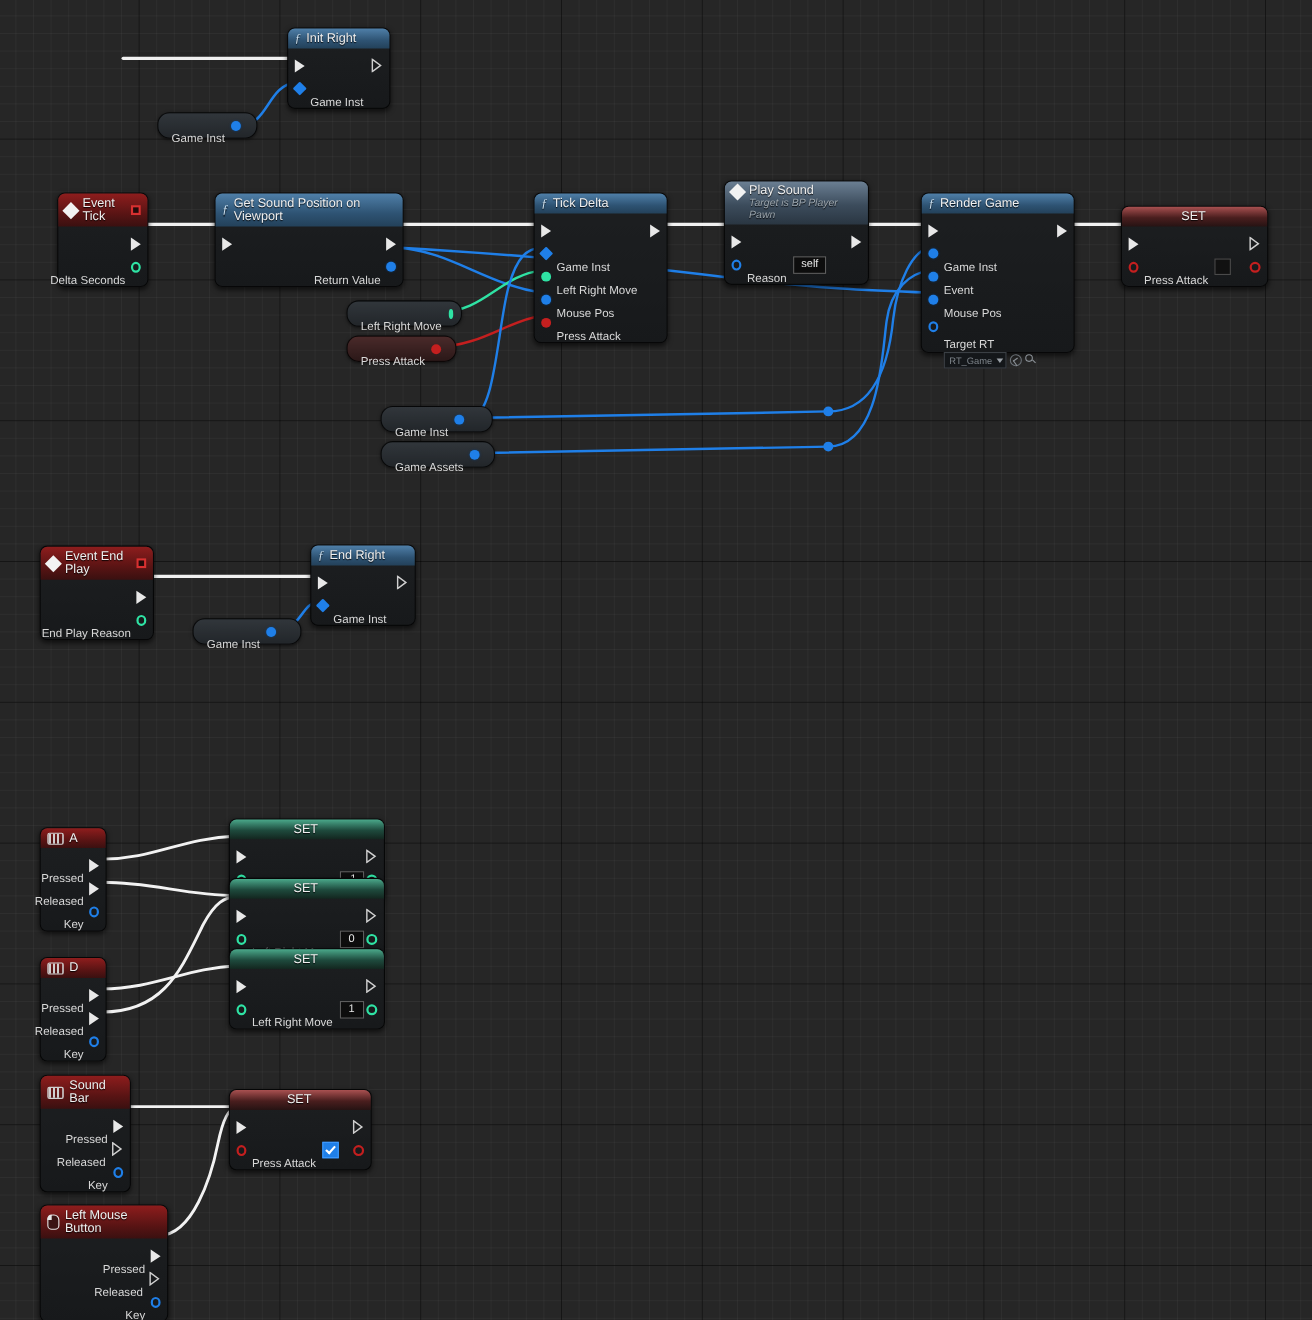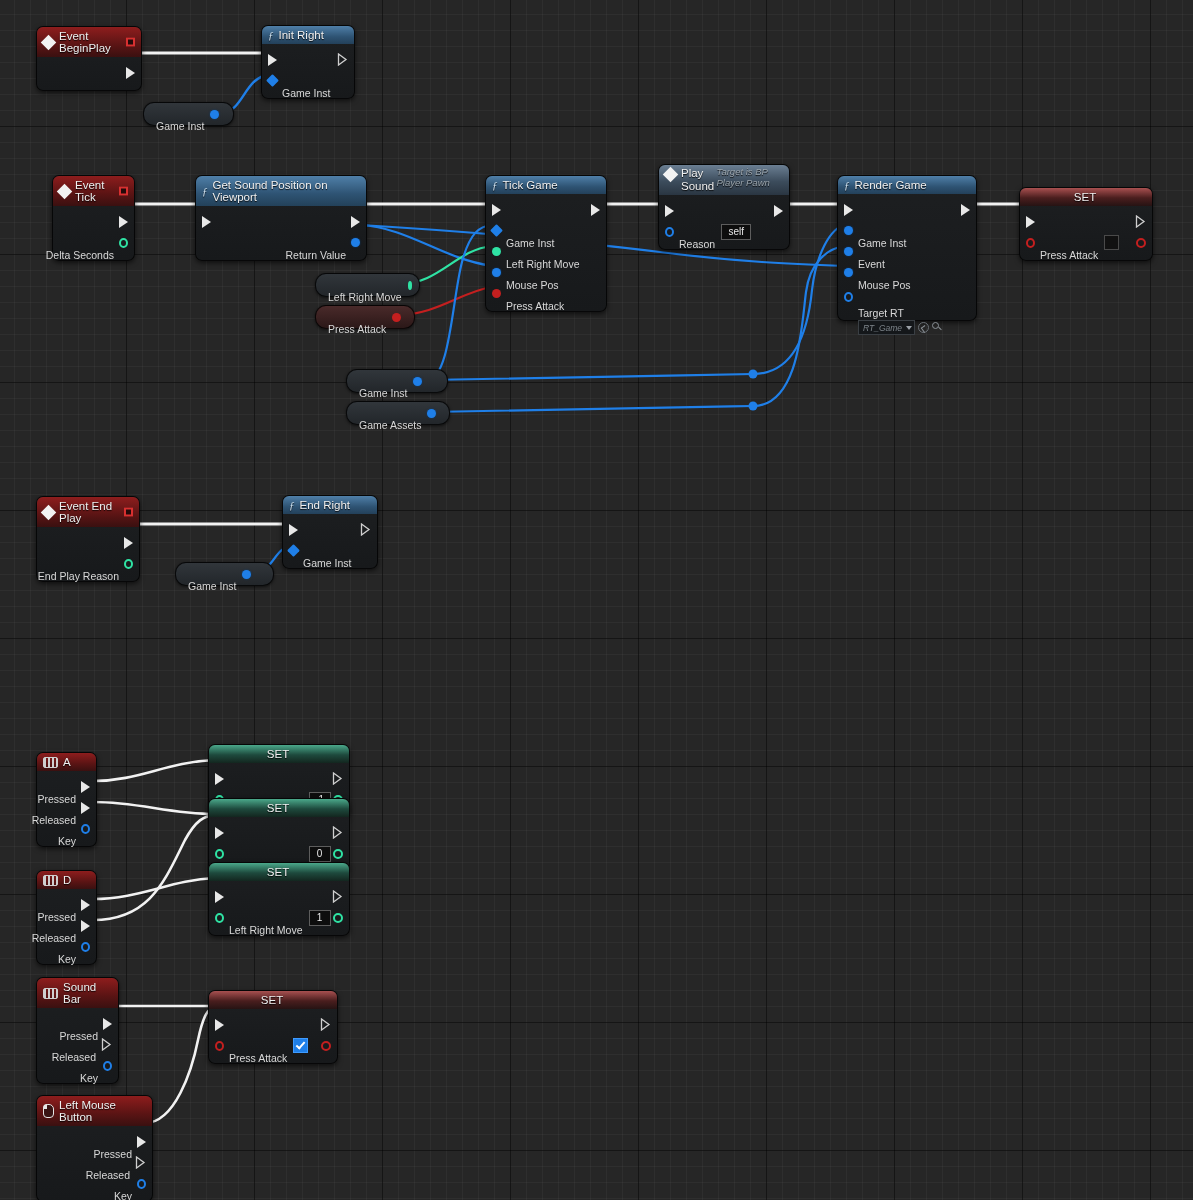--- a/index.html
+++ b/index.html
@@ -29,21 +29,21 @@
   .hdr{border-radius:6px 6px 0 0;padding:3px 8px 3px 6px;
        font-size:11.5px;color:#f0f0f0;position:relative;display:flex;align-items:center;gap:5px;
        text-shadow:0 1px 1px rgba(0,0,0,.9);}
   .hdr.event{background:linear-gradient(180deg,#8e1d1d 0%,#5a1414 60%,#3a1010 100%);}
   .hdr.func{background:linear-gradient(180deg,#4f7fa8 0%,#2e5373 60%,#23415a 100%);}
   .hdr.setn{background:linear-gradient(180deg,#4aa88a 0%,#1e4a3d 55%,#13261f 100%);
             text-align:center;justify-content:center;}
   .hdr.setr{background:linear-gradient(180deg,#a85050 0%,#4a1e1e 55%,#261313 100%);
             text-align:center;justify-content:center;}
   .hdr .sub{font-style:italic;font-size:9.5px;color:#9aa4ac;display:block;}
-  .hdr-txtwrap{display:flex;line-height:1.15;}
+  .hdr-txtwrap{display:flex;flex-direction:column;line-height:1.15;}
 
   .body{padding:5px 0 7px 0;position:relative;}
 
   .row{display:flex;align-items:center;height:21px;position:relative;padding:0 6px;}
   .row.out{justify-content:flex-end;}
   .lbl{font-size:10.5px;color:#d8d8d8;white-space:nowrap;margin-top:24px;}
 
   .pin{width:9px;height:9px;flex:0 0 9px;}
   .pin-in{margin-right:5px;}
   .pin-out{margin-left:5px;}
@@ -85,21 +85,21 @@
      background:repeating-linear-gradient(90deg,#cfcfcf 0 2px,transparent 2px 4px);}
   .mouseicon{width:9px;height:12px;border:1.5px solid #e6e6e6;border-radius:5px 5px 4px 4px;flex:0 0 9px;position:relative;background:#3a1414;}
   .mouseicon:after{content:"";position:absolute;left:-1.5px;top:-1.5px;width:4px;height:5px;
      background:#e6e6e6;border-radius:4px 0 0 0;}
 
   .assetrow{padding:0 6px;height:30px;display:flex;align-items:flex-start;}
   .assetcol{display:flex;flex-direction:column;margin-left:5px;}
   .assetsel{display:flex;align-items:center;gap:3px;margin-top:1px;}
   .asdrop{background:#14171a;border:1px solid #3a3f44;height:13px;display:flex;align-items:center;
      padding:0 2px 0 4px;gap:4px;}
-  .asdrop .t{font-size:8.5px;color:#7d848a;font-style:italic;}
+  .asdrop .t{font-size:8.5px;color:#7d848a;}
   .chev{width:0;height:0;border-left:3.5px solid transparent;border-right:3.5px solid transparent;border-top:4px solid #9aa0a6;}
   .circbtn{width:11px;height:11px;border-radius:50%;border:1px solid #6a7076;box-sizing:border-box;position:relative;}
   .circbtn:after{content:"";position:absolute;left:3px;top:2.5px;width:4px;height:5px;border-left:1px solid #8a9096;border-top:1px solid #8a9096;transform:rotate(-35deg);}
   .magn{width:11px;height:11px;position:relative;}
   .magn:before{content:"";position:absolute;left:0;top:0;width:7px;height:7px;border:1px solid #8a9096;border-radius:50%;box-sizing:border-box;}
   .magn:after{content:"";position:absolute;left:6px;top:6px;width:4px;height:1px;background:#8a9096;transform:rotate(45deg);}
 </style>
 </head>
 <body>
 
@@ -147,32 +147,20 @@
       <path d="M93,920 C150,920 165,880 185,840 C196,820 204,816 215,815" stroke="#f2f2f2" stroke-width="2.6"></path>
 
       <path d="M93,899 C140,899 170,880 215,878" stroke="#f2f2f2" stroke-width="2.6"></path>
 
       <path d="M111,1006 C150,1006 178,1006 215,1006" stroke="#f2f2f2" stroke-width="2.6"></path>
 
       <path d="M145,1123 C175,1123 192,1070 198,1040 C203,1016 208,1008 215,1007" stroke="#f2f2f2" stroke-width="2.6"></path>
     </g>
   </svg>
 
-  <div class="node" style="left:36px;top:26px;width:104px;">
-    <div class="hdr event">
-      <span class="diamond"></span>
-      <span>Event BeginPlay</span>
-      <span class="delegate"></span>
-    </div>
-    <div class="body">
-      <div class="row out">
-        <span class="exec"></span>
-      </div>
-    </div>
-  </div>
 
   <div class="node" style="left:261px;top:25px;width:92px;">
     <div class="hdr func">
       <span class="fx">ƒ</span>
       <span>Init Right</span>
     </div>
     <div class="body">
       <div class="row" style="justify-content:space-between;">
         <span class="exec"></span>
         <span class="exec-h">
@@ -223,21 +211,21 @@
       <div class="row out">
         <span class="lbl">Return Value</span>
         <span class="dotpin obj pin pin-out"></span>
       </div>
     </div>
   </div>
 
   <div class="node" style="left:485px;top:175px;width:120px;">
     <div class="hdr func">
       <span class="fx">ƒ</span>
-      <span>Tick Game</span>
+      <span>Tick Delta</span>
     </div>
     <div class="body">
       <div class="row" style="justify-content:space-between;">
         <span class="exec"></span>
         <span class="exec"></span>
       </div>
       <div class="row">
         <span class="dotpin objd pin pin-in"></span>
         <span class="lbl">Game Inst</span>
       </div>

